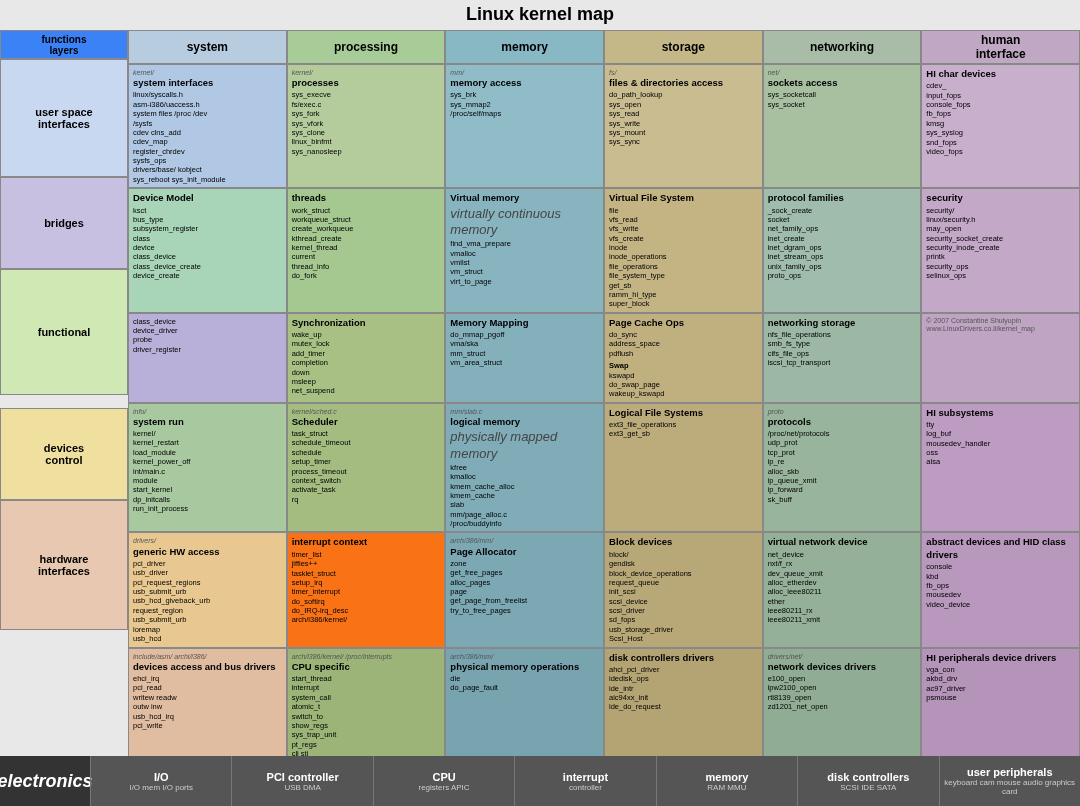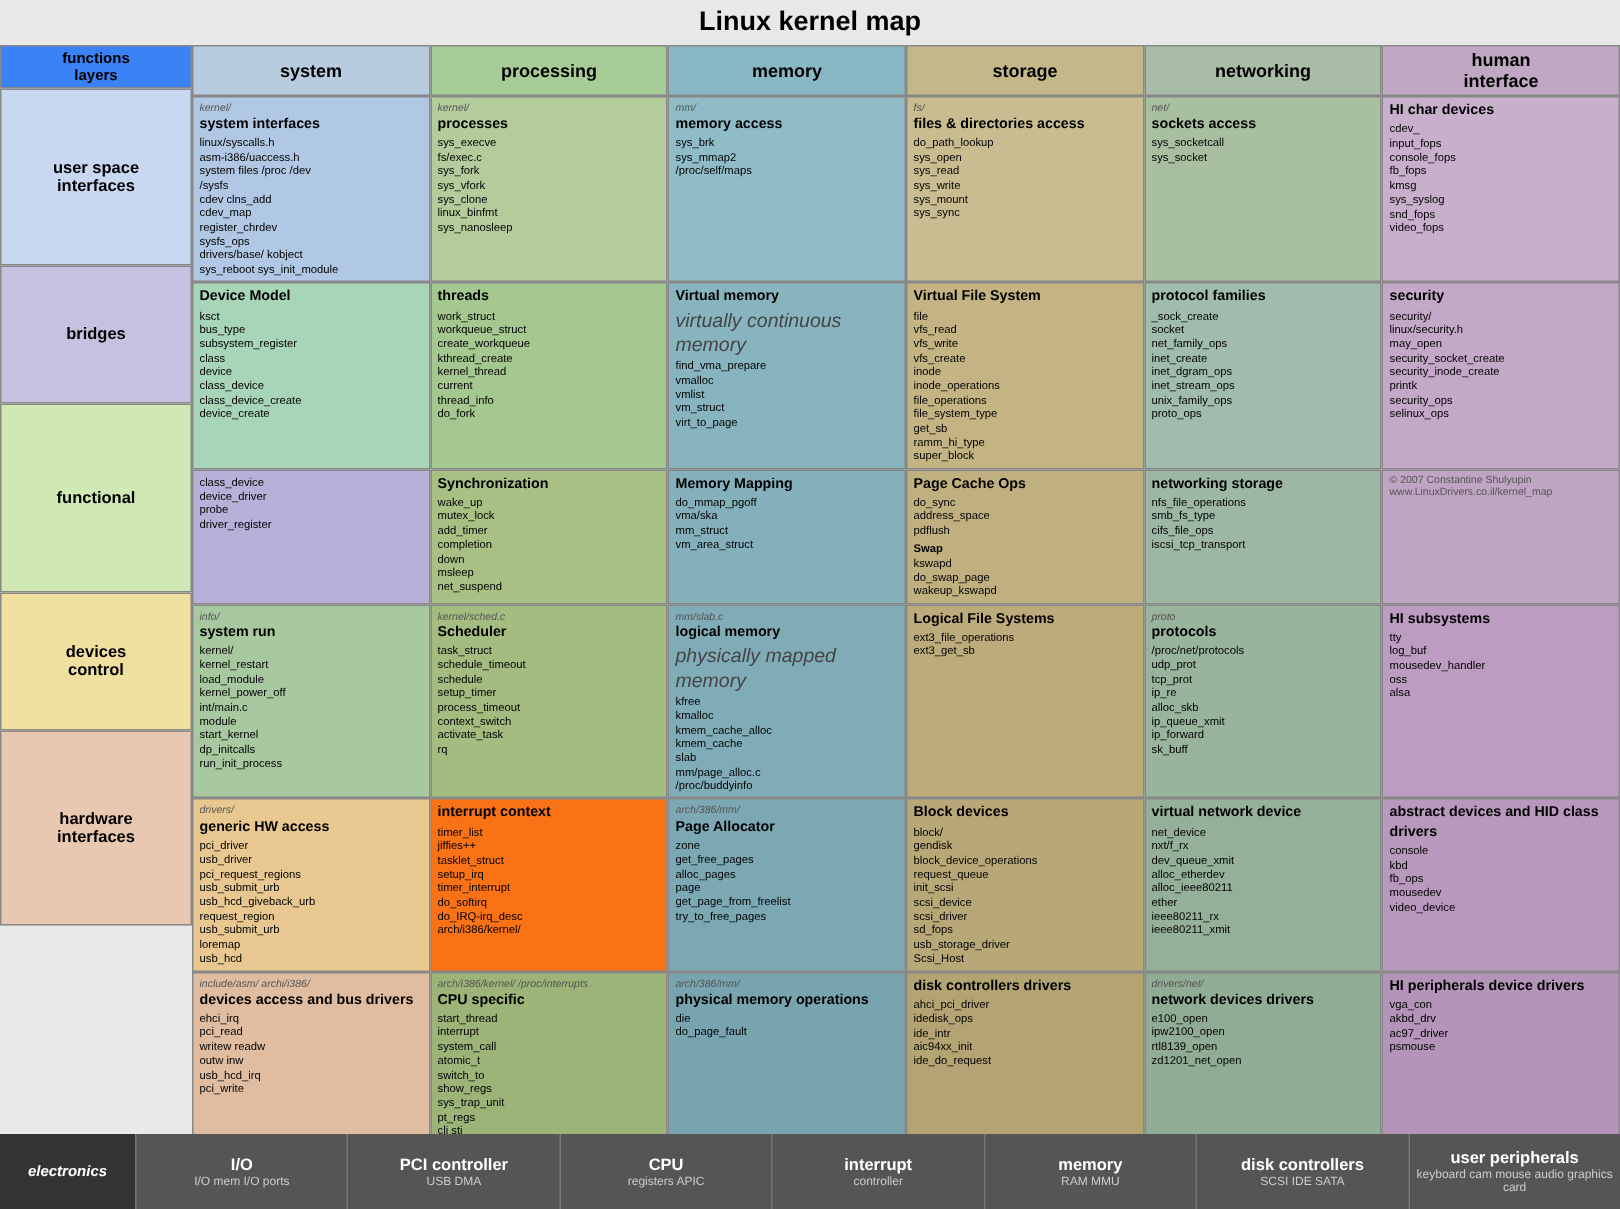--- a/index.html
+++ b/index.html
@@ -47,21 +47,21 @@
     }
 
     .electronics-label {
       width: 90px;
       background: #333;
       height: 100%;
       display: flex;
       align-items: center;
       justify-content: center;
       font-weight: bold;
-      font-size: 10px;
+      font-size: 18px;
       font-style: italic;
     }
 
     .electronics-items {
       flex: 1;
       display: flex;
       height: 100%;
     }
 
     .electronics-item {
@@ -119,21 +119,21 @@
       height: 29px;
       background: #3b82f6;
       font-size: 10px;
       font-weight: bold;
       flex-direction: column;
     }
     .ll-userspace { height: 118px; background: #c8d8f0; }
     .ll-virtual { height: 108px; background: #b8e4c4; }
     .ll-bridges { height: 92px; background: #c8c0e0; }
     .ll-functional { height: 126px; background: #d0e8b4; }
-    .ll-devices { height: 92px; background: #f0e0a0; }
+    .ll-devices { height: 92px; background: #f0e0a0; margin-top: 13px; }
     .ll-hardware { height: 130px; background: #e8c8b0; }
 
     .right-content {
       flex: 1;
       display: flex;
       flex-direction: column;
     }
 
     .col-headers-row {
       display: flex;

